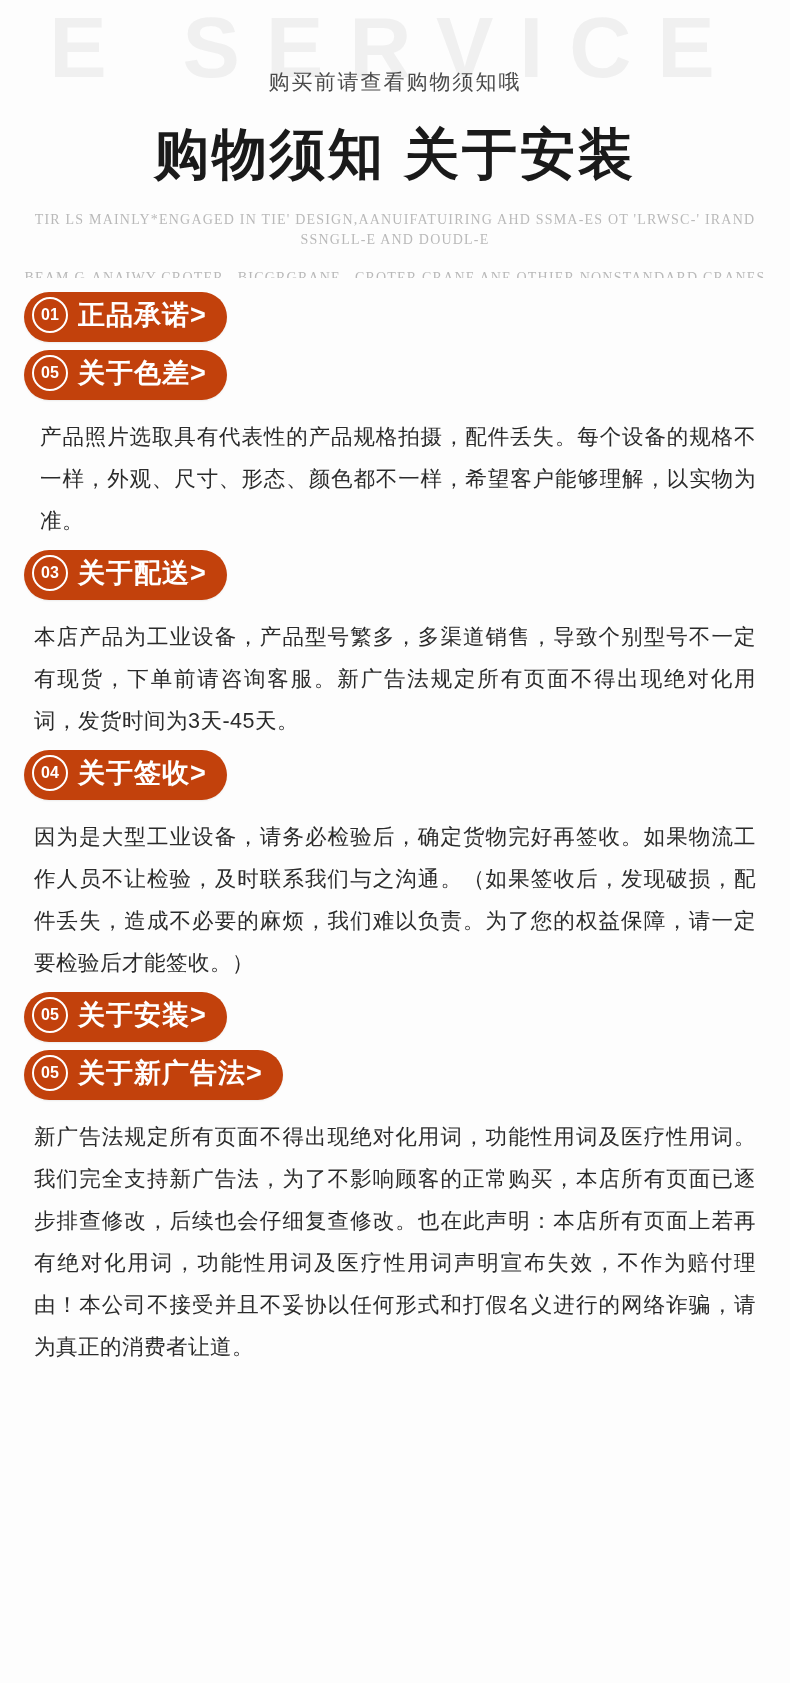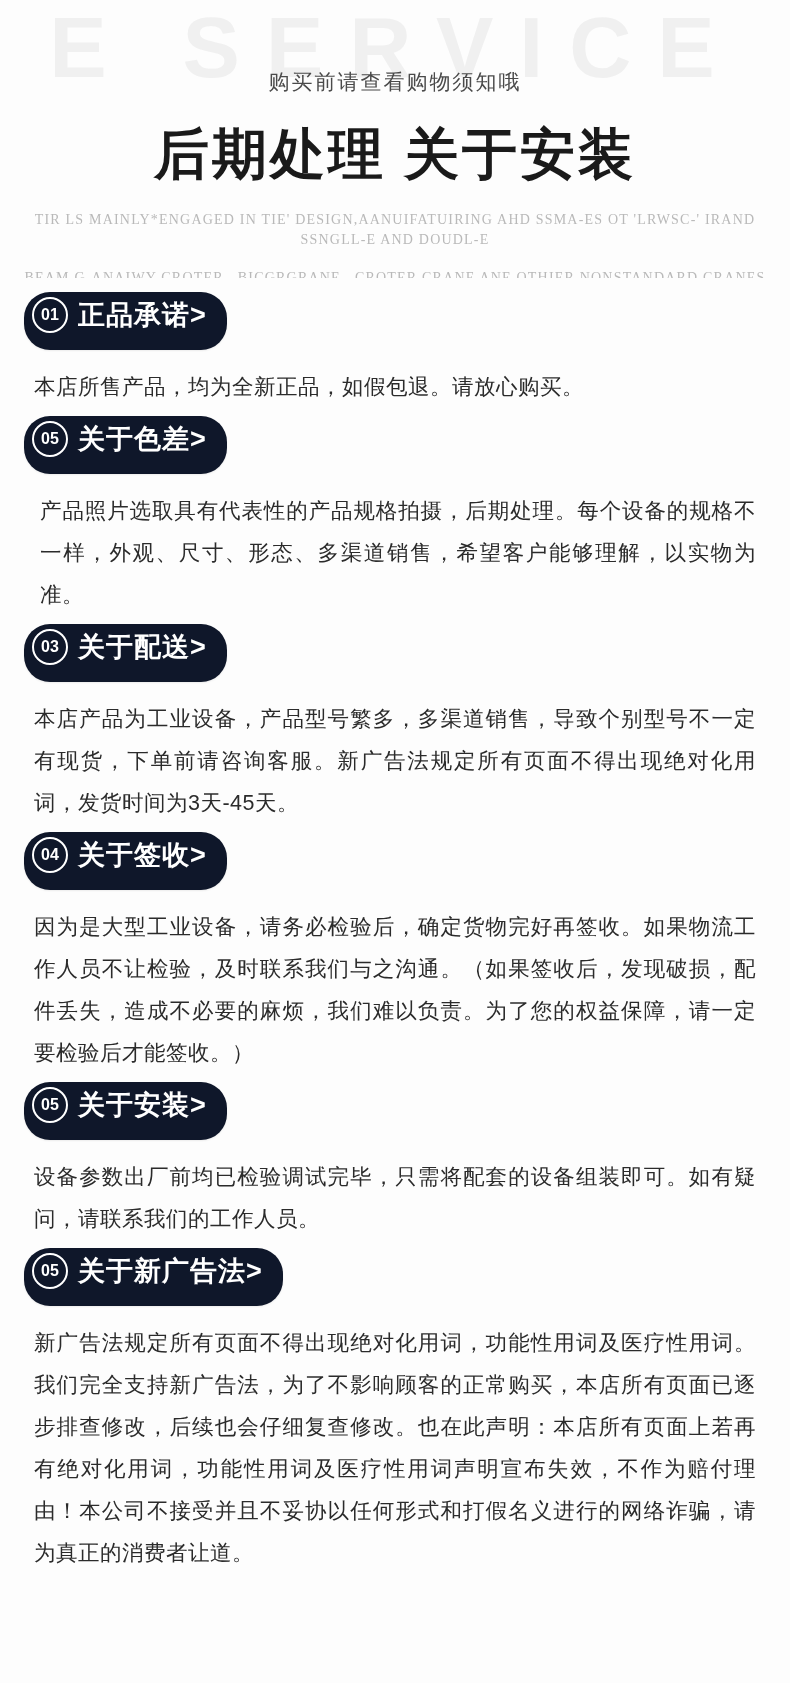--- a/index.html
+++ b/index.html
@@ -79,23 +79,23 @@
     padding: 14px 0 40px 0;
   }
   .section {
     margin-bottom: 8px;
   }
   .pill {
     display: inline-flex;
     align-items: center;
     margin-left: 24px;
     height: 46px;
-    padding: 0 20px 12px 8px;
+    padding: 0 20px 4px 8px;
     border-radius: 26px;
-    background: #0f172a;
+    background: #c2410c;
     color: #ffffff;
     box-shadow: 0 1px 2px rgba(0,0,0,0.07);
   }
   .pill .num {
     display: inline-flex;
     align-items: center;
     justify-content: center;
     width: 32px;
     height: 32px;
     margin-right: 10px;
@@ -127,43 +127,42 @@
 </style>
 </head>
 <body>
 
 <div class="page">
 
   <div class="header">
     <div class="ghost-text">E SERVICE</div>
     <div class="subtitle-top">购买前请查看购物须知哦</div>
     <div class="main-title">
-      <span>后期处理</span><span class="gap"></span><span>关于安装</span>
+      <span>购物须知</span><span class="gap"></span><span>关于安装</span>
     </div>
     <div class="eng-line">TIR LS MAINLY*ENGAGED IN TIE' DESIGN,AANUIFATUIRING AHD SSMA-ES OT 'LRWSC-' IRAND SSNGLL-E AND DOUDL-E</div>
     <div class="eng-line">BEAM,G-ANAIWY CROTER , BICGRGRANE , CROTER CRANE ANE OTHIER NONSTANDARD CRANES</div>
 
   </div>
 
   <div class="content">
 
     <div class="section">
       <div class="pill">
         <span class="num">01</span>
         <span class="ptext">正品承诺&gt;</span>
       </div>
-      <div class="body-text">本店所售产品，均为全新正品，如假包退。请放心购买。</div>
     </div>
 
     <div class="section">
       <div class="pill">
         <span class="num">05</span>
         <span class="ptext">关于色差&gt;</span>
       </div>
-      <div class="body-text indent">产品照片选取具有代表性的产品规格拍摄，后期处理。每个设备的规格不一样，外观、尺寸、形态、多渠道销售，希望客户能够理解，以实物为准。</div>
+      <div class="body-text indent">产品照片选取具有代表性的产品规格拍摄，配件丢失。每个设备的规格不一样，外观、尺寸、形态、颜色都不一样，希望客户能够理解，以实物为准。</div>
     </div>
 
     <div class="section">
       <div class="pill">
         <span class="num">03</span>
         <span class="ptext">关于配送&gt;</span>
       </div>
       <div class="body-text">本店产品为工业设备，产品型号繁多，多渠道销售，导致个别型号不一定有现货，下单前请咨询客服。新广告法规定所有页面不得出现绝对化用词，发货时间为3天-45天。</div>
     </div>
 
@@ -173,21 +172,20 @@
         <span class="ptext">关于签收&gt;</span>
       </div>
       <div class="body-text">因为是大型工业设备，请务必检验后，确定货物完好再签收。如果物流工作人员不让检验，及时联系我们与之沟通。（如果签收后，发现破损，配件丢失，造成不必要的麻烦，我们难以负责。为了您的权益保障，请一定要检验后才能签收。）</div>
     </div>
 
     <div class="section">
       <div class="pill">
         <span class="num">05</span>
         <span class="ptext">关于安装&gt;</span>
       </div>
-      <div class="body-text">设备参数出厂前均已检验调试完毕，只需将配套的设备组装即可。如有疑问，请联系我们的工作人员。</div>
     </div>
 
     <div class="section">
       <div class="pill">
         <span class="num">05</span>
         <span class="ptext">关于新广告法&gt;</span>
       </div>
       <div class="body-text">新广告法规定所有页面不得出现绝对化用词，功能性用词及医疗性用词。我们完全支持新广告法，为了不影响顾客的正常购买，本店所有页面已逐步排查修改，后续也会仔细复查修改。也在此声明：本店所有页面上若再有绝对化用词，功能性用词及医疗性用词声明宣布失效，不作为赔付理由！本公司不接受并且不妥协以任何形式和打假名义进行的网络诈骗，请为真正的消费者让道。</div>
     </div>
 

